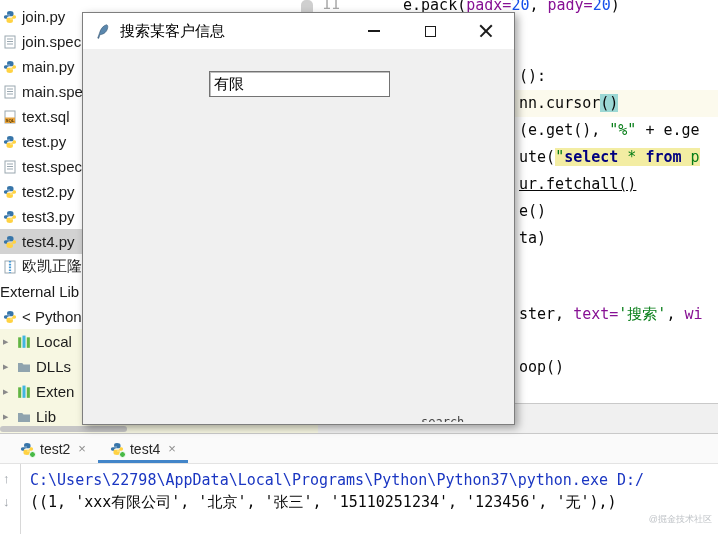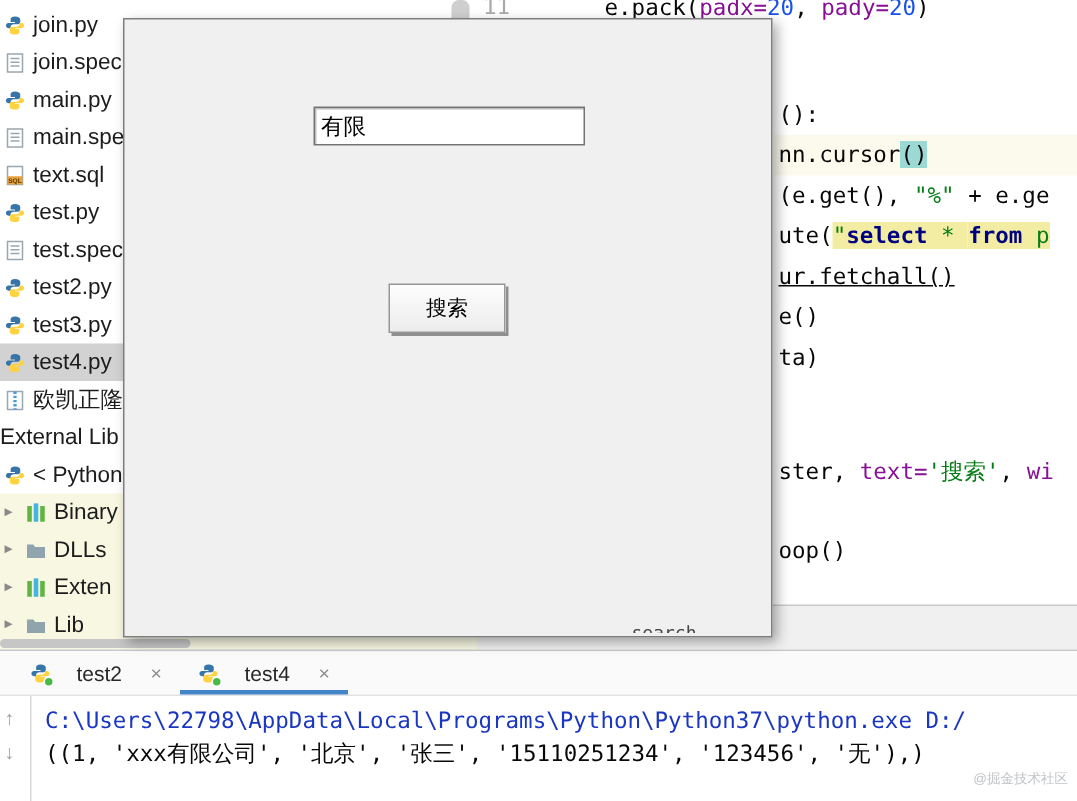--- a/index.html
+++ b/index.html
@@ -29,21 +29,21 @@
   .tok-p{color:#080808;} .tok-kwarg{color:#871094;} .tok-num{color:#1750eb;}
   .tok-str{color:#067d17;} .tok-kw{color:#000080;font-weight:bold;}
   .tok-hl{background:#f3eda3;} .tok-sel{background:#9cd8d4;}
   .divider-1{position:absolute;left:400px;top:403px;width:318px;height:1px;background:#c9c9c9;}
   .gap-band{position:absolute;left:318px;top:404px;width:400px;height:29px;background:#f0f0f0;}
 
   
   .panel-border{position:absolute;left:0;top:433px;width:718px;height:1px;background:#c9c9c9;z-index:3;}
   .tabbar{position:absolute;left:0;top:434px;width:718px;height:30px;background:#fafafa;z-index:3;
           display:flex;align-items:stretch;padding-left:8px;box-sizing:border-box;border-bottom:1px solid #e3e3e3;}
-  .tab{position:relative;display:flex;align-items:center;gap:17px;padding:0 12px;font-size:14px;color:#282828;cursor:default;}
+  .tab{position:relative;display:flex;align-items:center;gap:6px;padding:0 12px;font-size:14px;color:#282828;cursor:default;}
   .tab .tab-ic{position:relative;width:14px;height:14px;}
   .tab .tab-ic svg{width:14px;height:14px;}
   .tab .run-dot{position:absolute;right:-2px;bottom:-2px;width:7px;height:7px;border-radius:50%;
                 background:#48b946;border:1px solid #fff;box-sizing:border-box;}
   .tab .close-x{color:#8e8e8e;font-size:13px;margin-left:2px;}
   .tab.active::after{content:"";position:absolute;left:0;right:0;bottom:0;height:3px;background:#4285c9;}
 
   .console{position:absolute;left:0;top:464px;width:718px;height:70px;background:#fff;z-index:3;}
   .console-gutter{position:absolute;left:0;top:0;width:20px;height:70px;border-right:1px solid #d8d8d8;}
   .cg-arrow{position:absolute;left:3px;font-size:13px;color:#9aa0a6;line-height:1;}
@@ -205,21 +205,21 @@
         </div>
         <div class="side-row" style="top: 329px;">
           <span class="chev">▶</span>
           <span class="ic">
             <svg viewBox="0 0 12 12">
               <rect x="1" y="2" width="2.6" height="9" fill="#62b543"></rect>
               <rect x="4.7" y="0.5" width="2.6" height="10.5" fill="#40b6e0"></rect>
               <rect x="8.4" y="2" width="2.6" height="9" fill="#62b543"></rect>
             </svg>
           </span>
-          <span>Binary</span>
+          <span>Local</span>
         </div>
         <div class="side-row" style="top: 354px;">
           <span class="chev">▶</span>
           <span class="ic">
             <svg viewBox="0 0 14 12">
               <path d="M1 2h4.2l1.3 1.6H13V11H1z" fill="#90a4ae"></path>
             </svg>
           </span>
           <span>DLLs</span>
         </div>
@@ -293,23 +293,39 @@
       <span class="cg-arrow" style="top:31px">↓</span>
     </div>
     <div id="console-lines">
         <div class="console-line mono path" style="top: 8px;">C:\Users\22798\AppData\Local\Programs\Python\Python37\python.exe D:/</div>
         <div class="console-line mono output" style="top: 30px; text-align: right;">((1, 'xxx有限公司', '北京', '张三', '15110251234', '123456', '无'),)</div>
       </div>
   </div>
   <div class="watermark">@掘金技术社区</div>
 
   <div class="tkwin">
+    <div class="titlebar">
+      <svg class="feather" viewBox="0 0 16 16">
+        <path d="M11.8 1.6c-3 .8-5.6 3.8-6.6 7.8l-1.7 4.8.9.3 1.3-3.6c3.9-.2 6.5-2.8 7.2-6.5.2-1.2.2-2.3-1.1-2.8z" fill="#5a87ad" stroke="#31506b" stroke-width="0.5"></path>
+      </svg>
+      <span class="title-text">搜索某客户信息</span>
+      <div class="win-controls">
+        <div class="win-btn">
+          <span class="glyph-min"></span>
+        </div>
+        <div class="win-btn">
+          <span class="glyph-max"></span>
+        </div>
+        <div class="win-btn">
+          <span class="glyph-close"></span>
+        </div>
+      </div>
+    </div>
 
     <div class="tk-entry">
       <input type="text" value="有限" style="">
     </div>
 
-    <div class="tk-button">搜索</div>
 
     <div class="clipped-code">search</div>
   </div>
 
 </div>
 
 </body></html>

